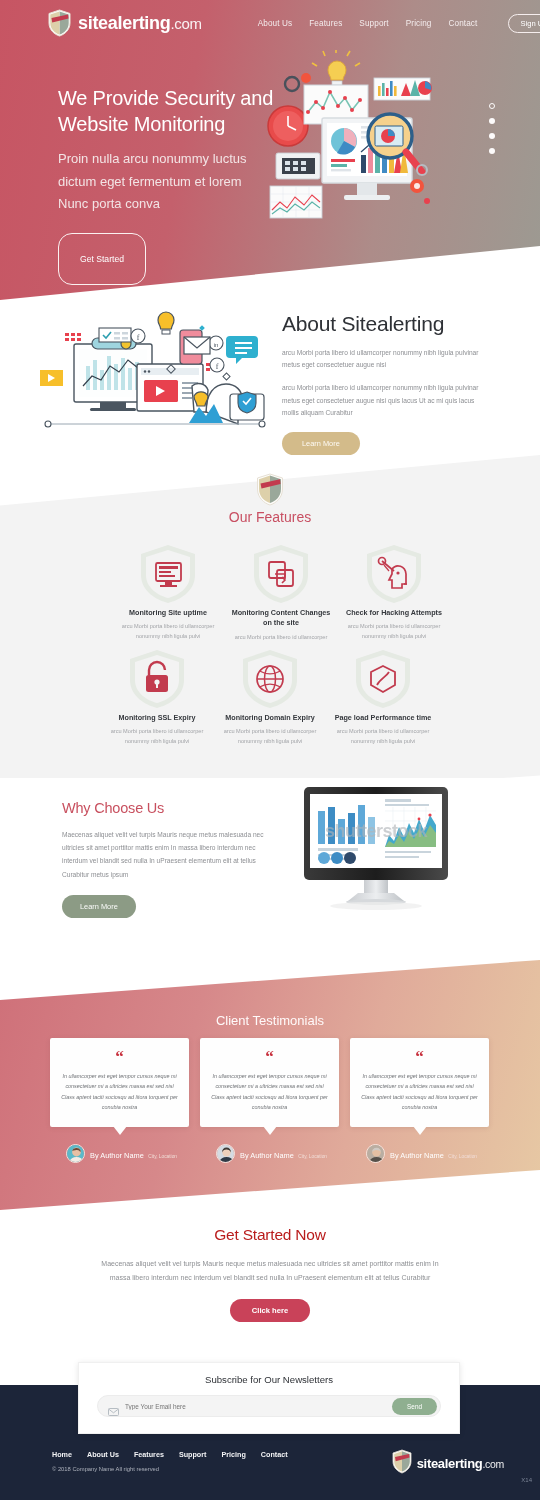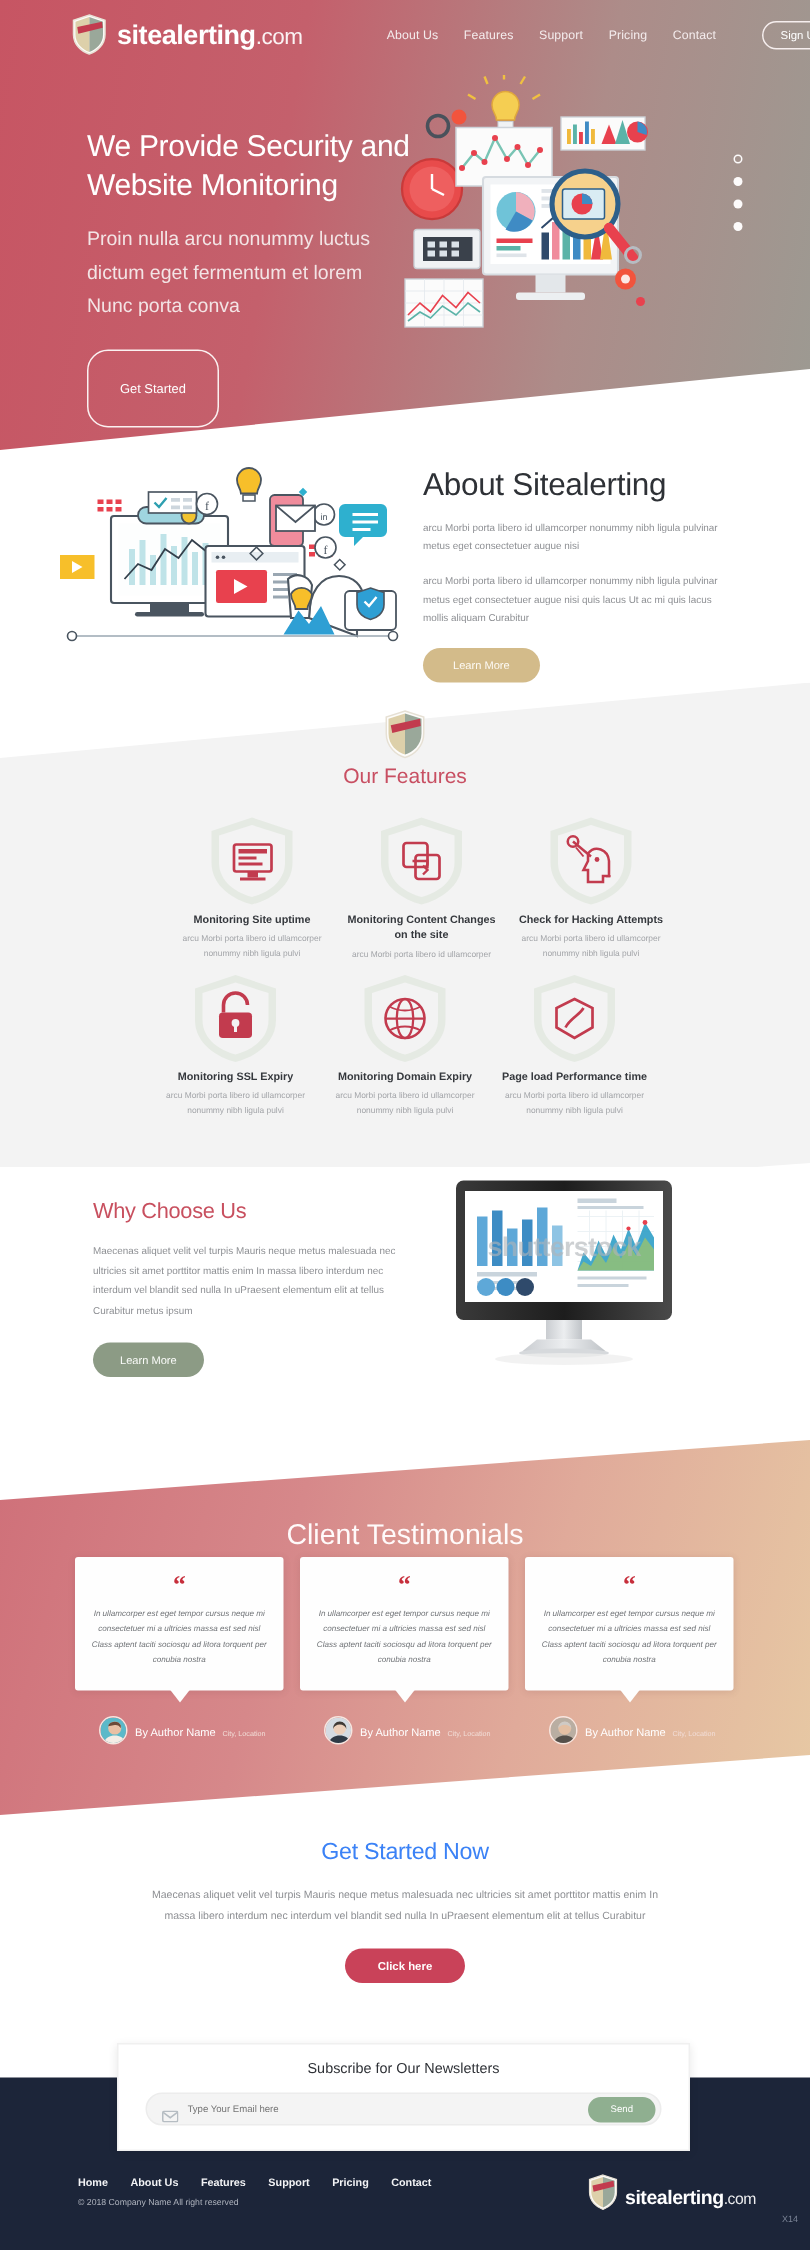--- a/index.html
+++ b/index.html
@@ -106,21 +106,21 @@
 
   
   .testi {
     position: absolute; left: 0; top: 960px; width: 540px; height: 250px;
     background: linear-gradient(105deg, #cf7079 0%, #d6888a 35%, #e0aa9a 65%, #e7c9a4 100%);
     -webkit-clip-path: polygon(0 16%, 100% 0, 100% 84%, 0 100%);
     clip-path: polygon(0 16%, 100% 0, 100% 84%, 0 100%);
   }
   .testi-title {
     position: absolute; left: 0; top: 1013px; width: 540px; text-align: center;
-    font-size: 19px; color: #fffafa; font-weight: 400;
+    font-size: 13px; color: #fffafa; font-weight: 400;
   }
   .testi-row { position: absolute; left: 50px; top: 1038px; width: 440px; display: flex; gap: 11px; }
   .tcard { width: 139px; position: relative; }
   .tcard-body {
     background: #fefefe; border-radius: 2px; padding: 12px 11px 14px;
     box-shadow: 0 1px 5px rgba(120,70,70,.16); position: relative; min-height: 82px;
   }
   .tcard-body::after {
     content: ""; position: absolute; left: 50%; bottom: -8px; margin-left: -7px;
     border-left: 7px solid transparent; border-right: 7px solid transparent;
@@ -134,21 +134,21 @@
   .tcard-author { margin-top: 17px; display: flex; align-items: center; justify-content: center; padding-left: 4px; }
   .avatar {
     width: 19px; height: 19px; border-radius: 50%; border: 1.5px solid #f6e6e0;
     overflow: hidden; flex: 0 0 auto; margin-right: 5px;
   }
   .author-meta .an { font-size: 7.4px; color: #ffffff; font-weight: 400; line-height: 1.15; }
   .author-meta .al { font-size: 4.8px; color: #f2ddd7; margin-top: 1px; }
 
   
   .gs { position: absolute; left: 0; top: 1210px; width: 540px; height: 140px; background: #fff; text-align: center; }
-  .gs-title { padding-top: 16px; font-size: 15.5px; color: #3b82f6; font-weight: 400; letter-spacing: -.2px;}
+  .gs-title { padding-top: 16px; font-size: 15.5px; color: #b91c1c; font-weight: 400; letter-spacing: -.2px;}
   .gs-p { margin: 13px auto 0; width: 352px; font-size: 7px; color: #8d8f93; line-height: 1.95; }
   .btn-red {
     margin-top: 15px; display: inline-block; background: #c94259; color: #fff;
     border: none; border-radius: 13px; padding: 7px 22px; font-size: 7.6px;
     cursor: pointer; font-family: inherit; font-weight: 700;
   }
 
   
   .footer { position: absolute; left: 0; top: 1385px; width: 540px; height: 115px; background: #1c2539; }
   .news {

